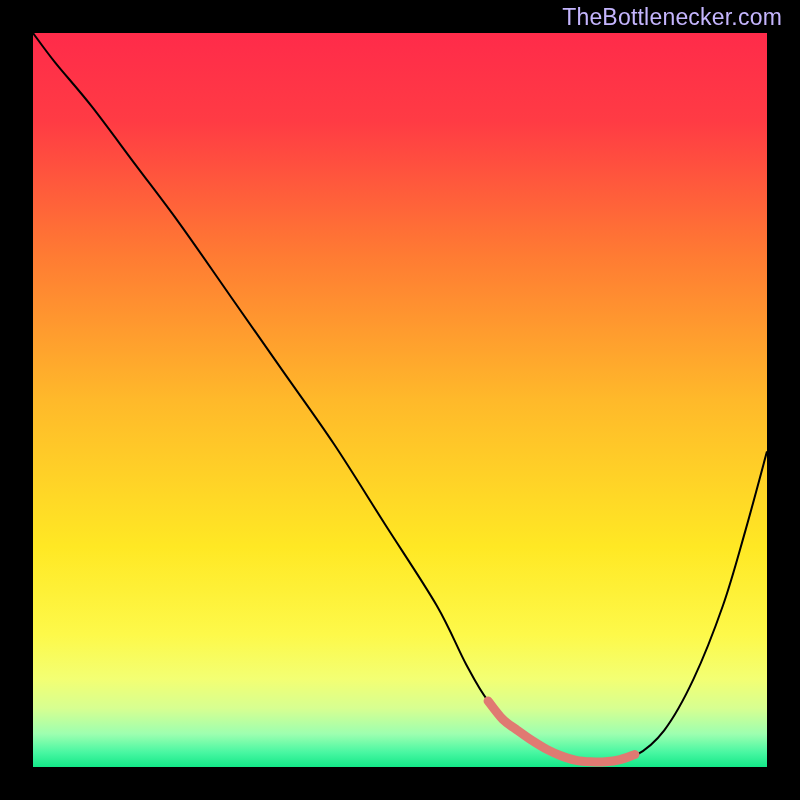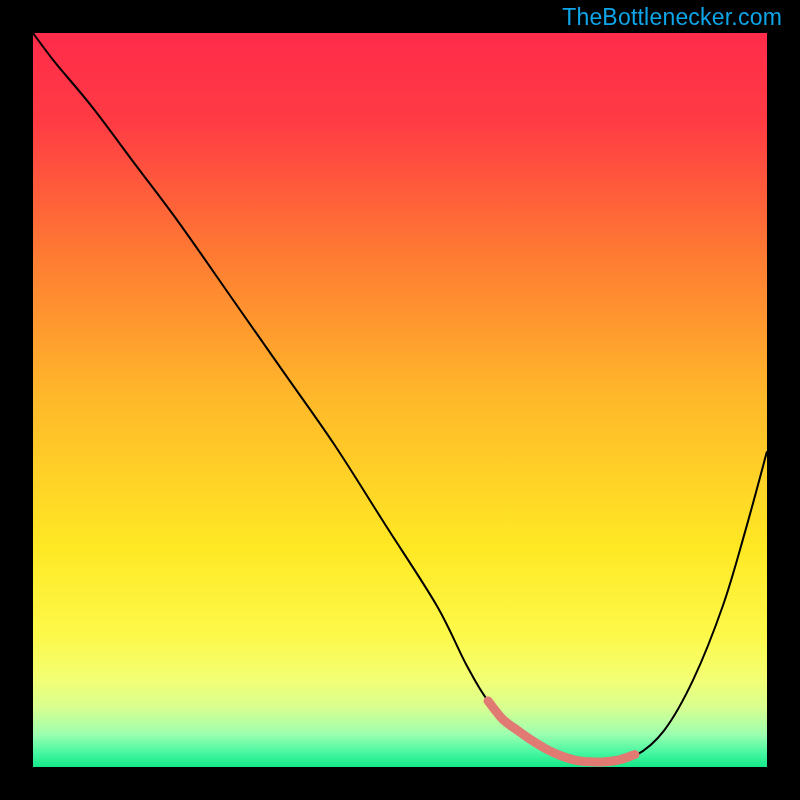--- a/index.html
+++ b/index.html
@@ -7,21 +7,21 @@
   .frame {
     position: relative;
     width: 800px;
     height: 800px;
     background: #000;
   }
   .watermark {
     position: absolute;
     top: 4px;
     right: 18px;
-    color: #0ea5e9;
+    color: #c4b5fd;
     font-family: Arial, Helvetica, sans-serif;
     font-size: 23px;
     font-weight: 500;
     letter-spacing: 0.2px;
   }
   .plot {
     position: absolute;
     left: 33px;
     top: 33px;
     width: 734px;

